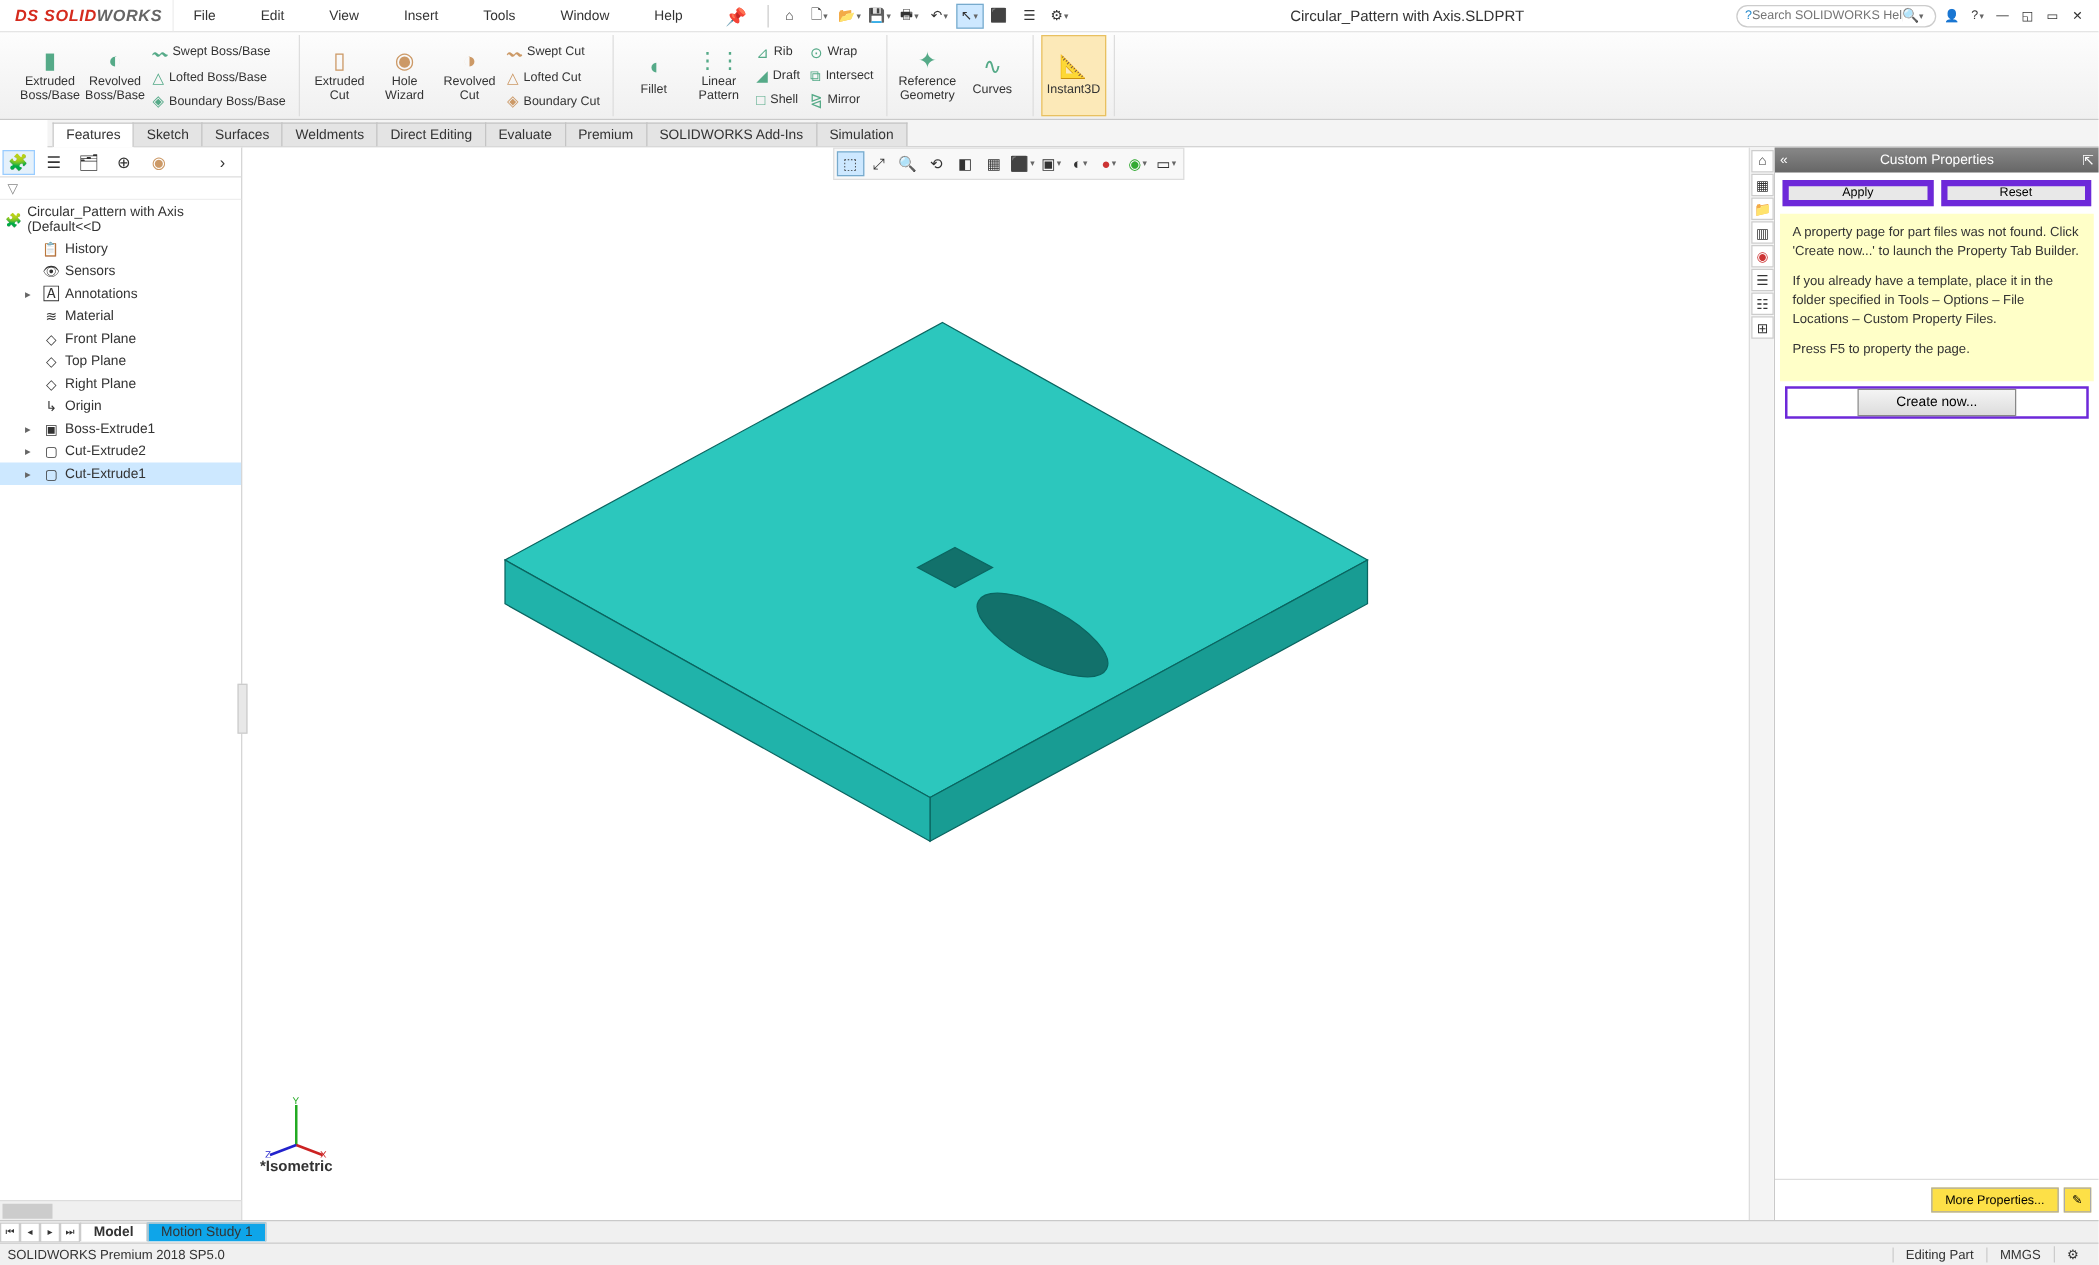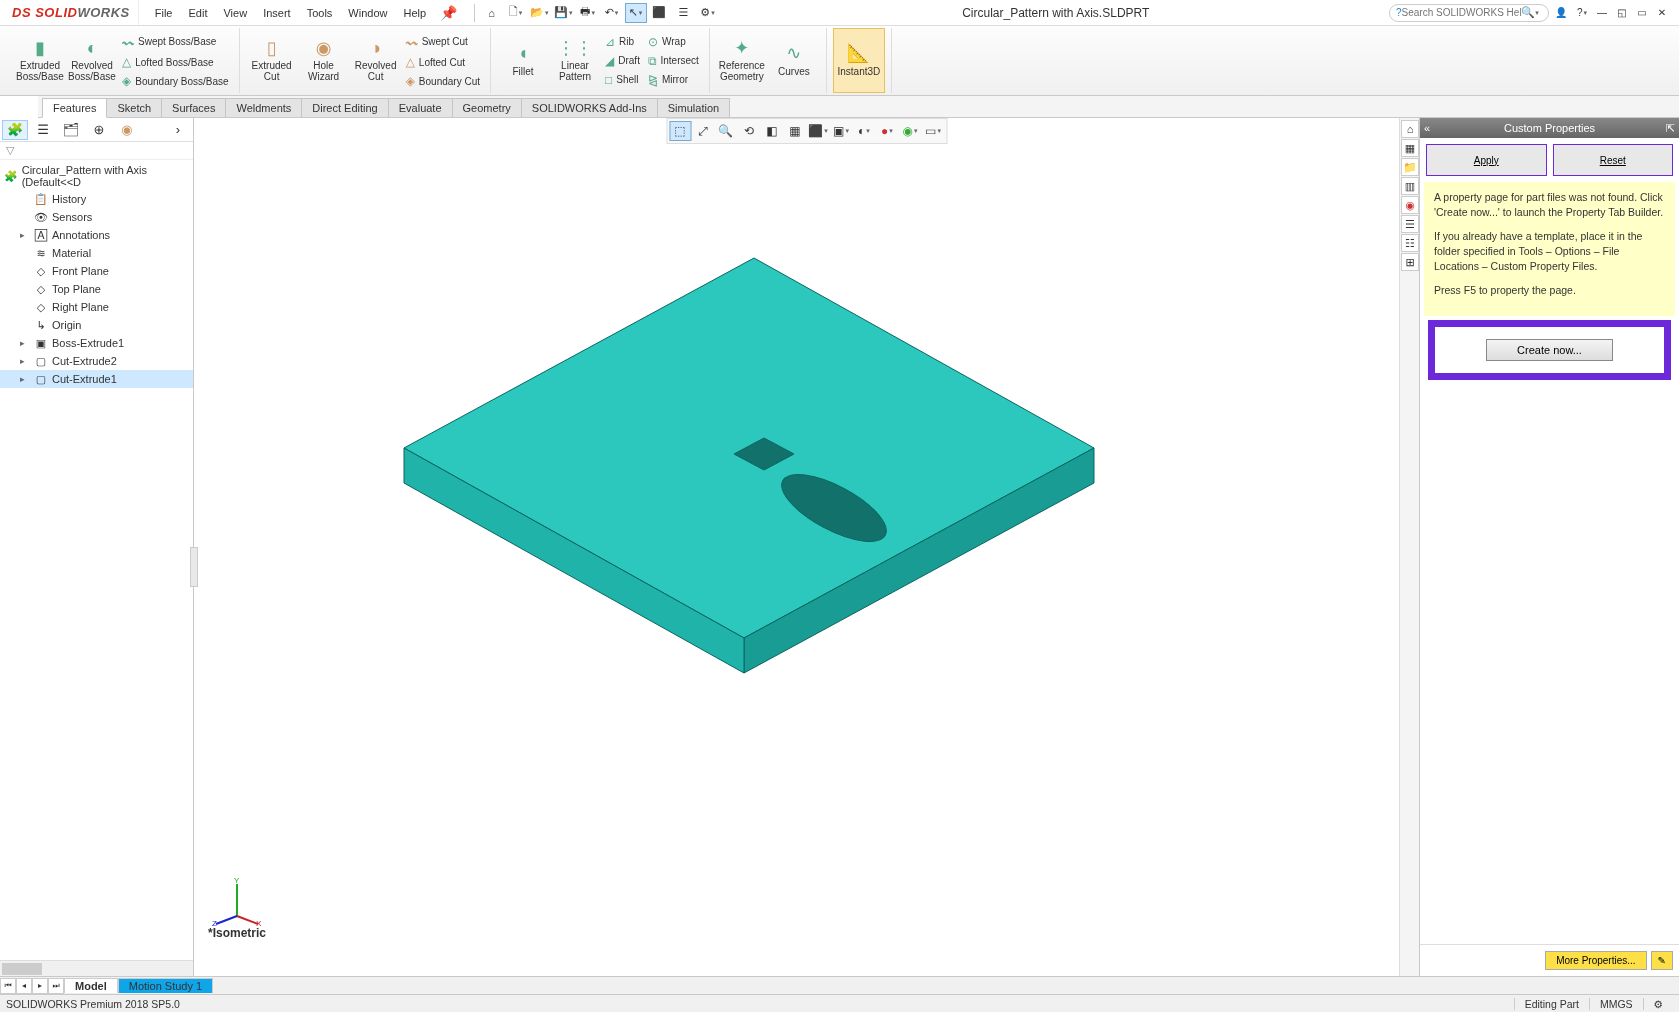--- a/index.html
+++ b/index.html
@@ -5,21 +5,21 @@
 * { margin:0; padding:0; box-sizing:border-box; font-family:"Segoe UI",Arial,sans-serif; }
 body { width:1679px; height:1012px; background:#fff; overflow:hidden; font-size:11px; color:#333; }
 
 
 .topbar { height:26px; background:#fff; border-bottom:1px solid #ddd; display:flex; align-items:center; padding:0 4px; }
 .logo { display:flex; align-items:center; padding:0 8px; border-right:1px solid #eee; height:100%; }
 .logo-txt { font-weight:bold; font-style:italic; font-size:13px; letter-spacing:.5px; }
 .logo-d { color:#d52b1e; }
 .logo-s { color:#d52b1e; }
 .logo-w { color:#666; }
-.menubar { display:flex; gap:0; padding:0 8px; }
+.menubar { display:flex; gap:20px; padding:0 8px; }
 .menu-item { padding:2px 8px; cursor:pointer; }
 .pin { padding:0 6px; color:#4b8; font-size:14px; }
 .toolbar-top { display:flex; align-items:center; gap:2px; padding:0 4px; }
 .tbtn { width:22px; height:20px; display:flex; align-items:center; justify-content:center; cursor:pointer; }
 .drop::after { content:"▾"; font-size:7px; margin-left:1px; color:#666; }
 .sep { width:1px; height:18px; background:#ccc; margin:0 2px; }
 .doc-title { flex:1; text-align:center; font-size:12px; }
 .search-box { display:flex; align-items:center; border:1px solid #ccc; border-radius:10px; height:18px; padding:0 6px; width:160px; }
 .search-box input { border:none; outline:none; width:120px; font-size:10px; background:transparent; }
 .win-controls { display:flex; gap:2px; padding:0 4px; }
@@ -71,24 +71,24 @@
 
 
 .rightstrip { position:absolute; right:0; top:0; width:20px; display:flex; flex-direction:column; gap:1px; padding-top:2px; background:#f4f4f4; border-left:1px solid #ddd; height:100%; }
 .rs-btn { width:18px; height:18px; display:flex; align-items:center; justify-content:center; font-size:11px; cursor:pointer; border:1px solid #ccc; background:#fff; margin-left:1px; }
 
 .taskpane { width:260px; background:#fff; border-left:1px solid #c9c9c9; display:flex; flex-direction:column; }
 .tp-head { height:20px; background:linear-gradient(#888,#666); color:#fff; font-size:11px; display:flex; align-items:center; justify-content:center; position:relative; }
 .tp-head-arrow { position:absolute; left:4px; cursor:pointer; }
 .tp-head-pin { position:absolute; right:4px; cursor:pointer; }
 .tp-btns { display:flex; gap:6px; padding:6px; justify-content:center; }
-.tp-btn { flex:1; height:32px; background:#e8e8e8; border:1px solid #6d28d9; font-size:10px; cursor:pointer;text-decoration:underline; }
+.tp-btn { flex:1; height:21px; background:#e8e8e8; border:5px solid #6d28d9; font-size:10px; cursor:pointer; }
 .tp-msg { background:#ffffc8; padding:8px 10px; font-size:10.5px; line-height:1.4; margin:0 4px; }
 .tp-msg p { margin-bottom:10px; }
-.tp-create-wrap { border:7px solid #6d28d9; margin:4px 8px; padding:12px 20px; display:flex; justify-content:center; }
+.tp-create-wrap { border:2px solid #6d28d9; margin:4px 8px; padding:0 20px; display:flex; justify-content:center; }
 .tp-create-btn { background:linear-gradient(#f4f4f4,#ddd); border:1px solid #888; padding:4px 30px; font-size:11px; cursor:pointer; }
 .tp-footer { margin-top:auto; padding:6px; display:flex; gap:4px; justify-content:flex-end; border-top:1px solid #ddd; }
 .tp-more { background:#fde047; border:1px solid #aaa; padding:3px 10px; font-size:10px; }
 
 
 .bottom-tabs { height:18px; background:#f0f0f0; border-top:1px solid #c9c9c9; display:flex; align-items:center; }
 .bt-nav { display:flex; }
 .bt-nav-btn { width:16px; height:16px; border:1px solid #ccc; background:#fff; font-size:8px; display:flex; align-items:center; justify-content:center; cursor:pointer; }
 .bt-tab { padding:1px 10px; font-size:11px; border:1px solid #ccc; border-bottom:none; background:#0ea5e9; cursor:pointer; }
 .bt-tab.active { font-weight:bold; background:#fff; }
@@ -254,21 +254,21 @@
   </div>
 </div>
 
 <div class="tabstrip">
   <div class="tab active">Features</div>
   <div class="tab">Sketch</div>
   <div class="tab">Surfaces</div>
   <div class="tab">Weldments</div>
   <div class="tab">Direct Editing</div>
   <div class="tab">Evaluate</div>
-  <div class="tab">Geometry</div>
+  <div class="tab">Premium</div>
   <div class="tab">SOLIDWORKS Add-Ins</div>
   <div class="tab">Simulation</div>
 </div>
 
 <div class="workarea">
 
   <div class="leftpanel">
     <div class="lp-tabs">
       <div class="lp-tab active" style="color:#c96">🧩</div>
       <div class="lp-tab">☰</div>

